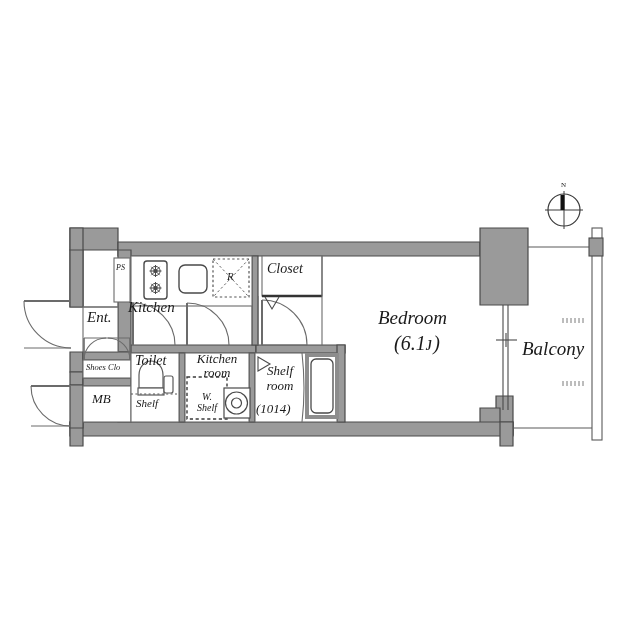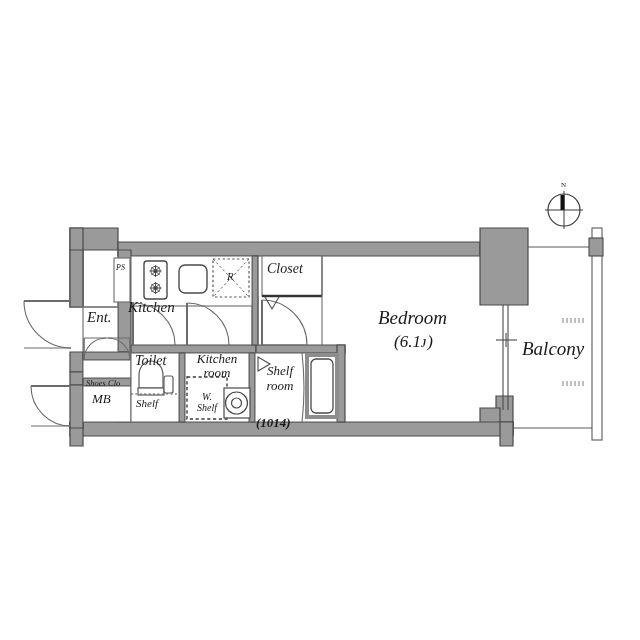--- a/index.html
+++ b/index.html
@@ -2,21 +2,21 @@
 <html><head>
 <meta charset="utf-8">
 <title>Floor Plan</title>
 <style>
   html,body{margin:0;padding:0;background:#ffffff;}
   body{width:640px;height:640px;overflow:hidden;font-family:"Liberation Serif",serif;}
   #plan{position:relative;width:640px;height:640px;background:#fff;}
   #svgroot{position:absolute;left:0;top:0;}
   .lbl{position:absolute;font-family:"Liberation Serif",serif;font-style:italic;color:#1a1a1a;white-space:nowrap;line-height:1.05;}
   .lbl-bedroom{font-size:19px;text-align:center;}
-  .lbl-bedroom2{font-size:17px;}
+  .lbl-bedroom2{font-size:20px;}
   .lbl-balcony{font-size:19px;}
   .lbl-kitchen{font-size:15px;}
   .lbl-closet{font-size:14px;font-style:italic;}
   .lbl-ent{font-size:15px;}
   .lbl-toilet{font-size:14px;}
   .lbl-powder{font-size:13px;text-align:center;}
   .lbl-bath{font-size:13px;text-align:center;}
   .lbl-mb{font-size:13px;text-align:center;}
   .lbl-shoes{font-size:8.5px;}
   .lbl-shelf{font-size:11px;}
@@ -262,37 +262,37 @@
 <div class="lbl lbl-bedroom2" style="left:394px;top:333px;">(6.1ᴊ)</div>
 
 <div class="lbl lbl-balcony" style="left:522px;top:339px;">Balcony</div>
 
 <div class="lbl lbl-kitchen" style="left:128px;top:300px;">Kitchen</div>
 
 <div class="lbl lbl-closet" style="left:267px;top:262px;">Closet</div>
 
 <div class="lbl lbl-ent" style="left:87px;top:310px;">Ent.</div>
 
-<div class="lbl lbl-shoes" style="left:86px;top:379px;">Shoes Clo</div>
+<div class="lbl lbl-shoes" style="left:86px;top:363px;">Shoes Clo</div>
 
 <div class="lbl lbl-mb" style="left:92px;top:392px;">MB</div>
 
 <div class="lbl lbl-toilet" style="left:135px;top:354px;">Toilet</div>
 
 <div class="lbl lbl-shelf" style="left:136px;top:398px;">Shelf</div>
 
 <div class="lbl lbl-powder" style="left:188px;top:352px;width:58px;">Kitchen</div>
 <div class="lbl lbl-powder" style="left:188px;top:366px;width:58px;">room</div>
 
 <div class="lbl lbl-wshelf" style="left:189px;top:392px;width:36px;">W.</div>
 <div class="lbl lbl-wshelf" style="left:189px;top:403px;width:36px;">Shelf</div>
 
 <div class="lbl lbl-bath" style="left:258px;top:364px;width:44px;">Shelf</div>
 <div class="lbl lbl-bath" style="left:258px;top:379px;width:44px;">room</div>
-<div class="lbl lbl-bath" style="left:256px;top:416px;width:28px;font-weight:bold;">(1014)</div>
+<div class="lbl lbl-bath" style="left:256px;top:402px;width:28px;">(1014)</div>
 
 <div class="lbl lbl-ps" style="left:116px;top:264px;">PS</div>
 
 <div class="lbl lbl-r" style="left:227px;top:271px;">R</div>
 
 <div class="lbl lbl-n" style="left:561px;top:182px;">N</div>
 
 </div>
 
 </body></html>

